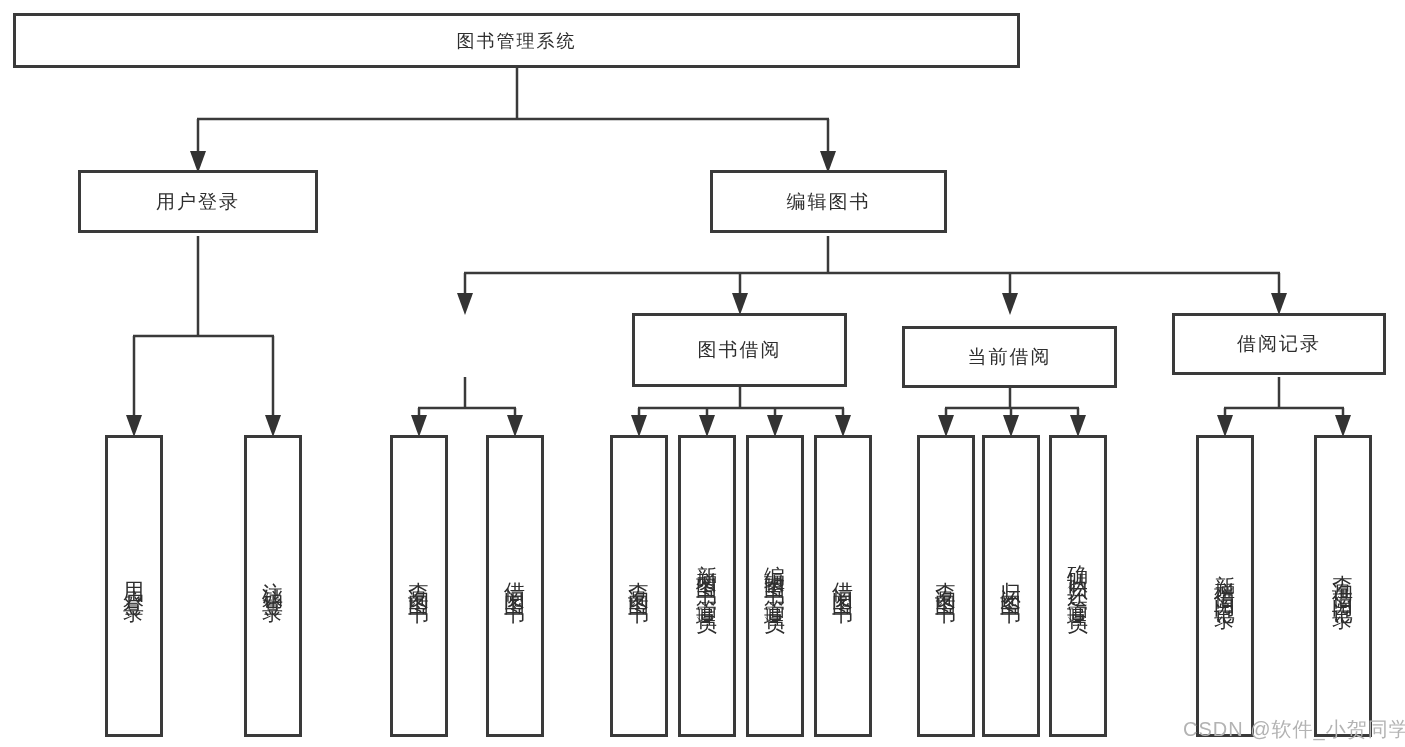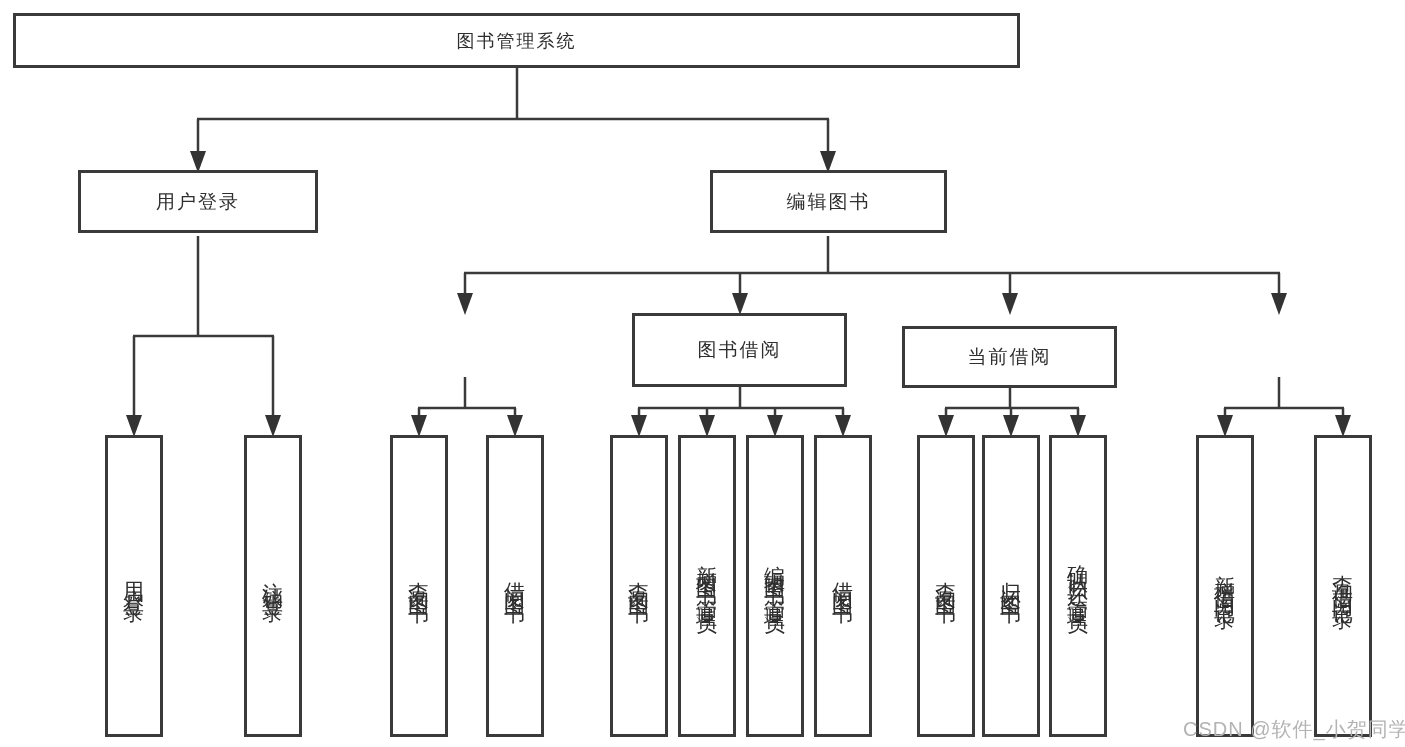--- a/index.html
+++ b/index.html
@@ -111,20 +111,21 @@
     </g>
   </svg>
 
   <div class="hbox" style="left:13px;top:13px;width:1007px;height:55px;font-size:18px">图书管理系统</div>
 
   <div class="hbox" style="left:78px;top:170px;width:240px;height:63px">用户登录</div>
   <div class="hbox" style="left:710px;top:170px;width:237px;height:63px">编辑图书</div>
 
   <div class="hbox" style="left:632px;top:313px;width:215px;height:74px">图书借阅</div>
   <div class="hbox" style="left:902px;top:326px;width:215px;height:62px">当前借阅</div>
+  <div class="hbox" style="left:1172px;top:313px;width:214px;height:62px">借阅记录</div>
 
   <div class="vbox" style="left:105px;top:435px">
     <span class="vtext">用户登录</span>
   </div>
   <div class="vbox" style="left:244px;top:435px">
     <span class="vtext">注销登录</span>
   </div>
 
   <div class="vbox" style="left:390px;top:435px">
     <span class="vtext">查询图书</span>

